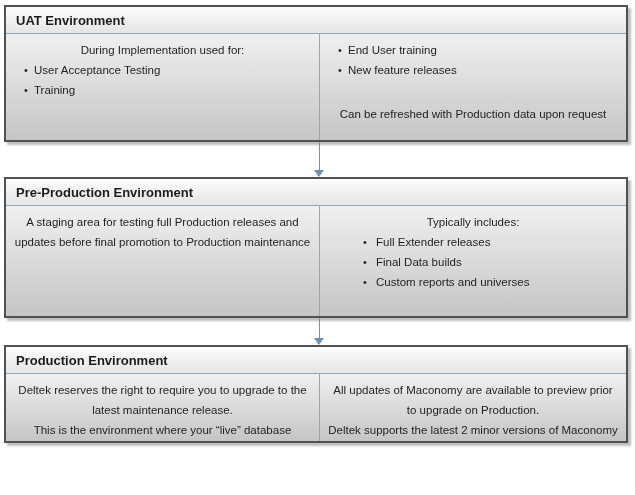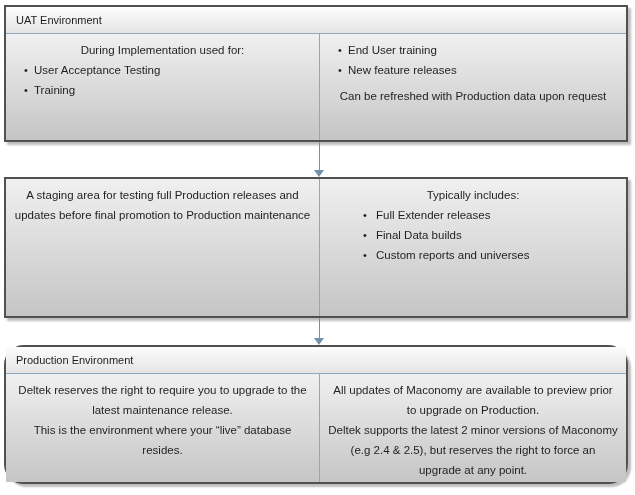--- a/index.html
+++ b/index.html
@@ -18,34 +18,34 @@
     left: 4px;
     width: 624px;
     border: 2px solid #515151;
     box-shadow: 3px 3px 2px rgba(110,110,110,0.45);
     display: flex;
     flex-direction: column;
     background: #e8e8e8;
   }
   .box-uat  { top: 5px;   height: 137px; }
   .box-pre  { top: 177px; height: 141px; }
-  .box-prod { top: 345px; height: 139px; border-radius: 20px; }
+  .box-prod { top: 345px; height: 98px; }
 
   .box-header {
     height: 27px;
     flex: 0 0 27px;
     background: linear-gradient(#fcfcfc, #e5e5e5);
     border-bottom: 1px solid #8ea9bf;
     display: flex;
     align-items: center;
     padding: 0 10px;
   }
   .box-title {
-    font-size: 11px;
-    font-weight: normal;
+    font-size: 13px;
+    font-weight: bold;
     color: #1c1c1c;
   }
   .box-body {
     flex: 1 1 auto;
     display: flex;
     background: linear-gradient(#f0f0f0, #c5c5c5);
     font-size: 11.5px;
     line-height: 20px;
     overflow: hidden;
     text-align: center;
@@ -59,21 +59,21 @@
   .bullet-row .bullet-dot {
     flex: 0 0 20px;
     padding-left: 4px;
     font-size: 11px;
   }
   .bullet-row.indent .bullet-dot {
     flex: 0 0 22px;
     margin-left: 26px;
     padding-left: 0;
   }
-  .note-line { margin-top: 6px; }
+  .note-line { margin-top: 24px; }
 
   .flow-arrow { position: absolute; left: 313px; width: 13px; }
   .arrow-uat-pre  { top: 142px; height: 35px; }
   .arrow-pre-prod { top: 318px; height: 27px; }
   .arrow-shaft {
     position: absolute;
     left: 5.5px; top: 0;
     width: 1.5px;
     background: #7191ae;
   }
@@ -122,20 +122,23 @@
       </div>
     </div>
   </div>
 
   <div class="flow-arrow arrow-uat-pre">
     <div class="arrow-shaft"></div>
     <div class="arrow-head"></div>
   </div>
 
   <div class="env-box box-pre">
+    <div class="box-header">
+      <span class="box-title">Pre-Production Environment</span>
+    </div>
     <div class="box-body">
       <div class="col col-left">
         <div class="para">A staging area for testing full Production releases and updates before final promotion to Production maintenance</div>
       </div>
       <div class="col col-right">
         <div class="intro-line">Typically includes:</div>
         <div class="bullet-row indent">
           <span class="bullet-dot">•</span>
           <span>Full Extender releases</span>
         </div>

